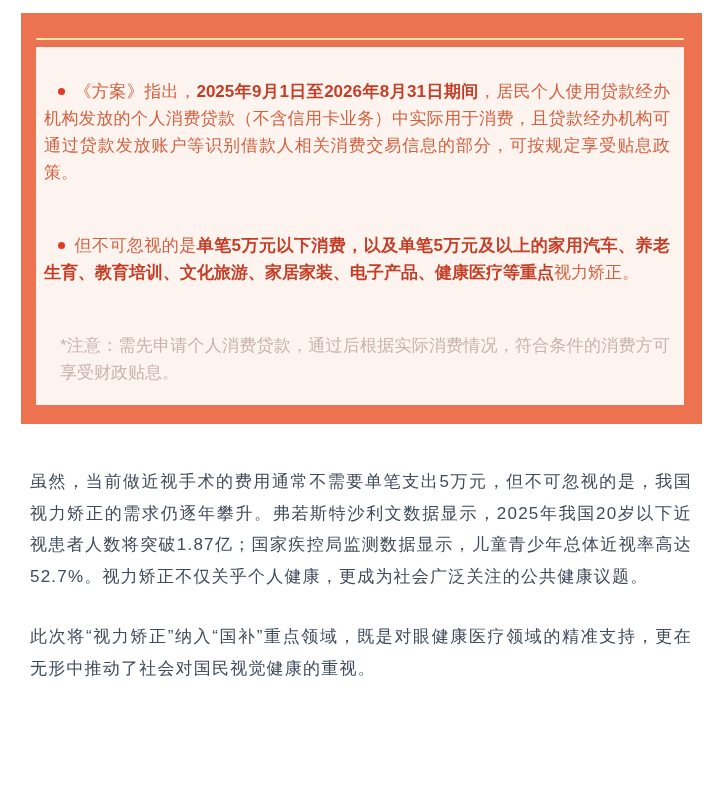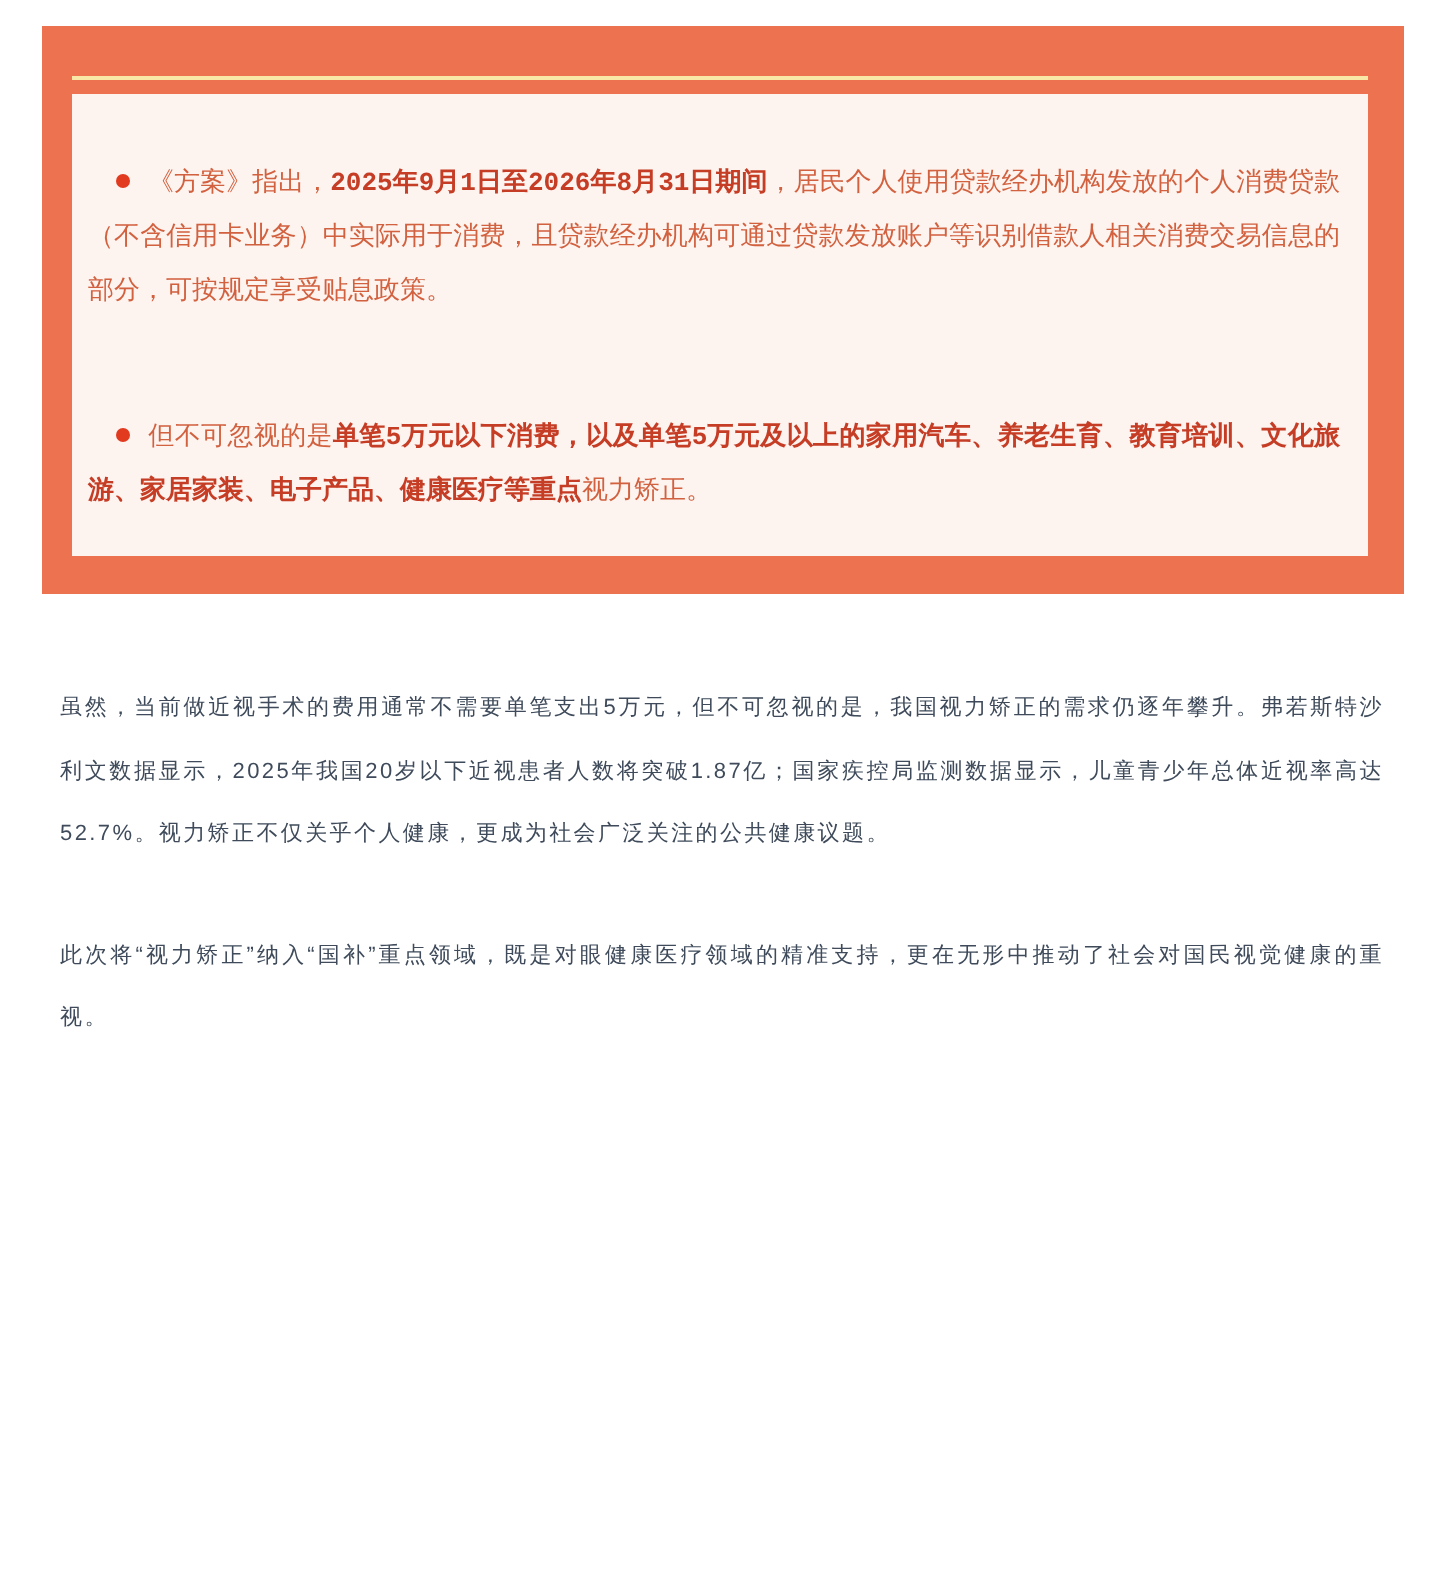--- a/index.html
+++ b/index.html
@@ -20,26 +20,25 @@
     height:2px;
     background:#F8E7A6;
     margin:0 0 7px 0;
   }
   .card{
     background:#FDF3EF;
     padding:31px 14px 19px 8px;
   }
   .card p{
     margin:0 0 46px 0;
-    font-size:13px;
+    font-size:17px;
     line-height:27px;
     color:#D2613F;
     text-align:justify;
     letter-spacing:0;
-    font-family:Liberation Mono, monospace;
   }
   .card p:last-child{margin-bottom:0;}
   .card .b{
     font-weight:700;
     color:#C63D26;
   }
   .dot{
     display:inline-block;
     width:7px;height:7px;
     border-radius:50%;
@@ -51,41 +50,42 @@
     margin-left:16px !important;
     color:#C9B3AB !important;
   }
 
   
   .article{
     padding:42px 30px 8px 30px;
   }
   .article p{
     margin:0 0 29px 0;
-    font-size:11px;
+    font-size:17px;
     line-height:31.5px;
     letter-spacing:1.2px;
     color:#3F4B5B;
     text-align:justify;
   }
 </style>
 </head>
 <body>
 
 <div class="page">
 
   <div class="banner">
     <div class="divider"></div>
     <div class="card">
 
       <p><span class="dot"></span><span>《方案》指出，</span><span class="b">2025年9月1日至2026年8月31日期间</span><span>，居民个人使用贷款经办机构发放的个人消费贷款（不含信用卡业务）中实际用于消费，且贷款经办机构可通过贷款发放账户等识别借款人相关消费交易信息的部分，可按规定享受贴息政策。</span></p>
 
       <p><span class="dot"></span><span>但不可忽视的是</span><span class="b">单笔5万元以下消费，以及单笔5万元及以上的家用汽车、养老生育、教育培训、文化旅游、家居家装、电子产品、健康医疗等重点</span><span>视力矫正。</span></p>
 
 
+      <p class="note">*注意：需先申请个人消费贷款，通过后根据实际消费情况，符合条件的消费方可享受财政贴息。</p>
 
     </div>
   </div>
 
   <div class="article">
     <p>虽然，当前做近视手术的费用通常不需要单笔支出5万元，但不可忽视的是，我国视力矫正的需求仍逐年攀升。弗若斯特沙利文数据显示，2025年我国20岁以下近视患者人数将突破1.87亿；国家疾控局监测数据显示，儿童青少年总体近视率高达52.7%。视力矫正不仅关乎个人健康，更成为社会广泛关注的公共健康议题。</p>
     <p>此次将“视力矫正”纳入“国补”重点领域，既是对眼健康医疗领域的精准支持，更在无形中推动了社会对国民视觉健康的重视。</p>
   </div>
 
 </div>

